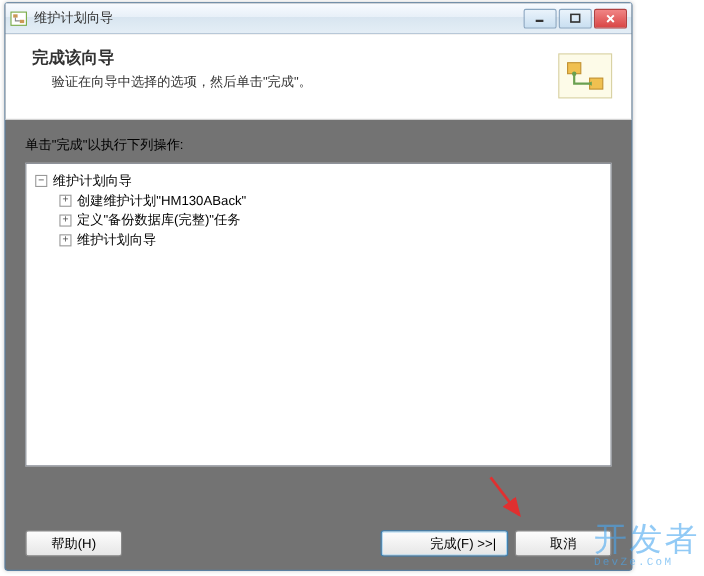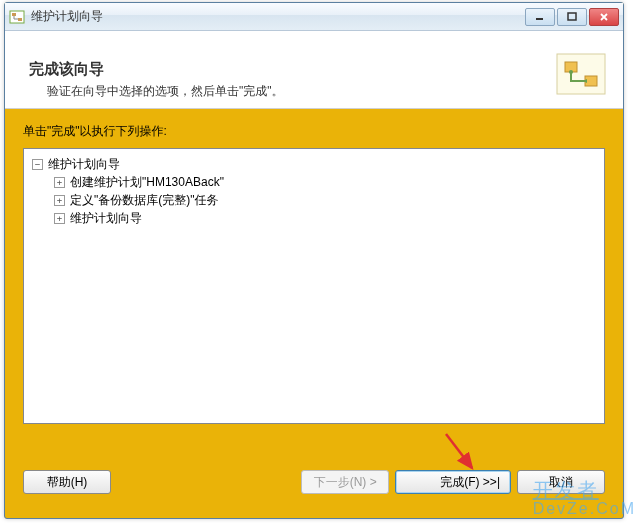--- a/index.html
+++ b/index.html
@@ -11,24 +11,24 @@
       background: #fff;
       position: relative;
       width: 640px;
       height: 524px;
       overflow: hidden;
     }
     .window {
       position: absolute;
       left: 4px;
       top: 2px;
-      width: 620px;
+      width: 571px;
       height: 517px;
       border: 1px solid #5a7fa0;
-      background: #eab308;
+      background: #737373;
       box-shadow: 0 0 4px rgba(0,0,0,0.2);
       border-radius: 3px;
     }
     .titlebar {
       height: 28px;
       background: linear-gradient(to bottom, #f8fbff 0%, #e8f0f8 45%, #d8e5f0 46%, #e4eef6 100%);
       border-bottom: 1px solid #b8c8d8;
       display: flex;
       align-items: center;
       padding: 0 4px;
@@ -65,21 +65,21 @@
       background: linear-gradient(to bottom, #f08585, #d94545);
       border-color: #b04040;
       color: #fff;
     }
     .win-btn svg { display: block; }
     .header-pane {
       background: #fff;
       border-bottom: 1px solid #d0d0d0;
       padding: 12px 16px 8px 24px;
       display: flex;
-      align-items: flex-end;
+      align-items: flex-start;
       min-height: 78px;
     }
     .header-text { flex: 1; }
     .header-title {
       font-size: 15px;
       font-weight: bold;
       color: #333;
       margin: 0 0 4px 0;
     }
     .header-desc {
@@ -123,21 +123,21 @@
       font-size: 9px;
       line-height: 1;
       color: #555;
       background: #fff;
       cursor: pointer;
       font-family: monospace;
     }
     .tree-children { padding-left: 22px; }
     .button-bar {
       position: absolute;
-      bottom: 24px;
+      bottom: 12px;
       left: 0;
       right: 0;
       padding: 0 18px;
       display: flex;
       align-items: flex-start;
     }
     .spacer { flex: 1; }
     .btn {
       height: 24px;
       min-width: 88px;
@@ -166,22 +166,22 @@
     .btn-help { margin-left: 0; }
     .watermark {
       position: absolute;
       right: 4px;
       bottom: 6px;
       color: #4aa8f0;
       opacity: 0.6;
       pointer-events: none;
       font-family: "Arial", sans-serif;
     }
-    .watermark .cn { font-size: 20px; letter-spacing: 2px; text-decoration: underline; }
-    .watermark .en { font-size: 16px; letter-spacing: 2px; margin-top: -4px; }
+    .watermark .cn { font-size: 30px; letter-spacing: 2px; }
+    .watermark .en { font-size: 10px; letter-spacing: 2px; margin-top: -4px; font-family: Liberation Mono, monospace; }
     .arrow {
       position: absolute;
       left: 442px;
       top: 430px;
       pointer-events: none;
     }
   </style>
 </head>
 <body>
 
@@ -252,21 +252,20 @@
             <span>维护计划向导</span>
           </div>
         </div>
       </div>
     </div>
   </div>
 
   <div class="button-bar">
     <button class="btn btn-help">帮助(H)</button>
     <span class="spacer"></span>
-    <button class="btn disabled">下一步(N) &gt;</button>
     <button class="btn default">完成(F) &gt;&gt;|</button>
     <button class="btn">取消</button>
   </div>
 </div>
 
 <svg class="arrow" width="40" height="46">
   <defs>
     <marker id="ah" markerWidth="8" markerHeight="8" refX="6" refY="3" orient="auto">
       <path d="M0,0 L7,3 L0,6 Z" fill="#e03030"></path>
     </marker>

